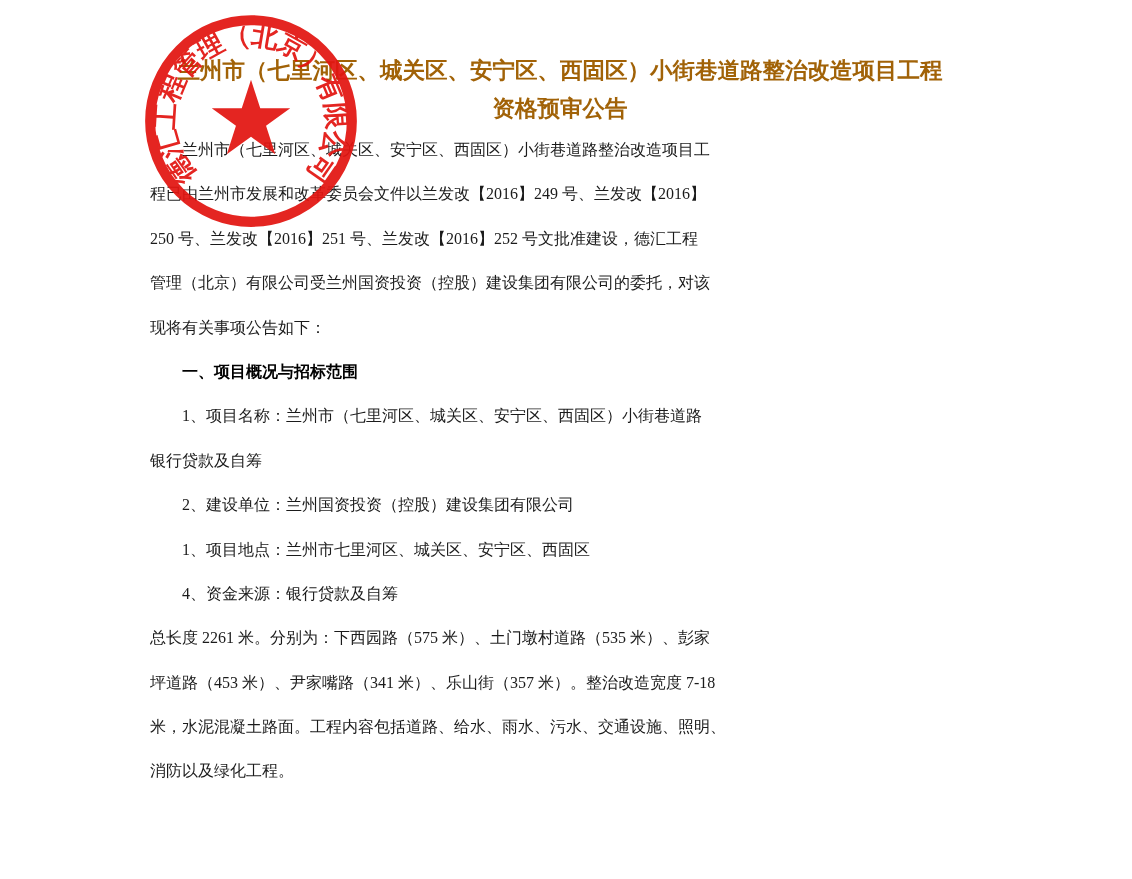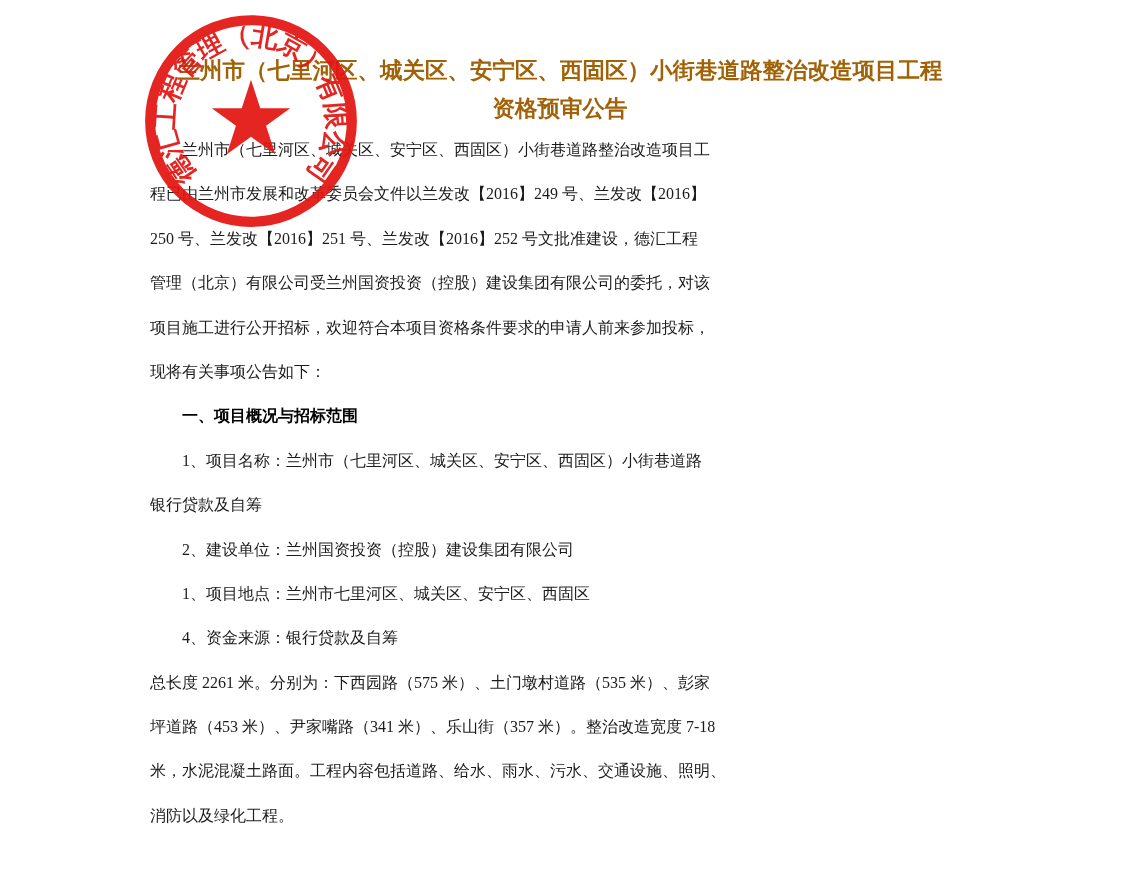--- a/index.html
+++ b/index.html
@@ -77,21 +77,20 @@
     <div class="title-block">
       <div class="title-line">兰州市（七里河区、城关区、安宁区、西固区）小街巷道路整治改造项目工程</div>
       <div class="title-line">资格预审公告</div>
     </div>
 
     <div class="intro">
         <div class="line">兰州市（七里河区、城关区、安宁区、西固区）小街巷道路整治改造项目工</div>
         <div class="line">程已由兰州市发展和改革委员会文件以兰发改【2016】249 号、兰发改【2016】</div>
         <div class="line">250 号、兰发改【2016】251 号、兰发改【2016】252 号文批准建设，德汇工程</div>
         <div class="line">管理（北京）有限公司受兰州国资投资（控股）建设集团有限公司的委托，对该</div>
-        <div class="line">项目施工进行公开招标，欢迎符合本项目资格条件要求的申请人前来参加投标，</div>
         <div class="line">现将有关事项公告如下：</div>
       </div>
 
     <div class="heading">一、项目概况与招标范围</div>
 
     <div class="items">
         <div class="line indent">1、项目名称：兰州市（七里河区、城关区、安宁区、西固区）小街巷道路</div>
         <div class="line">银行贷款及自筹</div>
         <div class="line indent">2、建设单位：兰州国资投资（控股）建设集团有限公司</div>
         <div class="line indent">1、项目地点：兰州市七里河区、城关区、安宁区、西固区</div>

